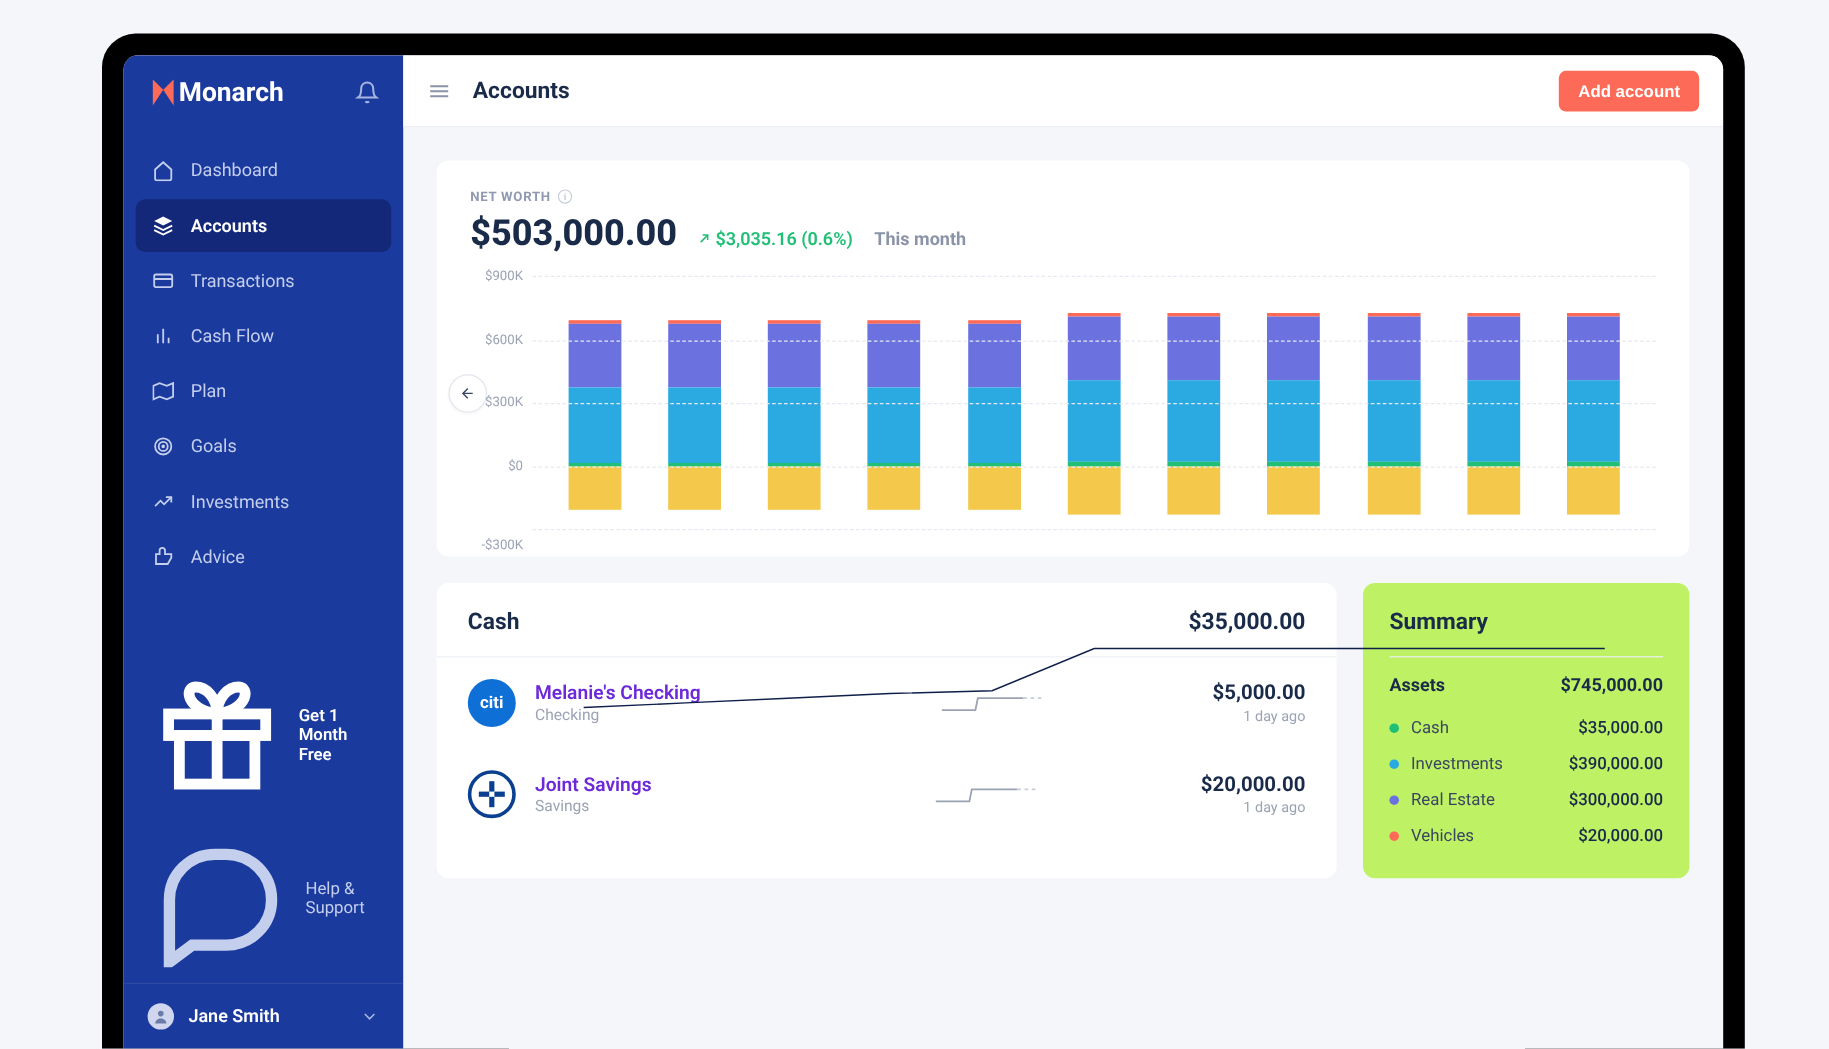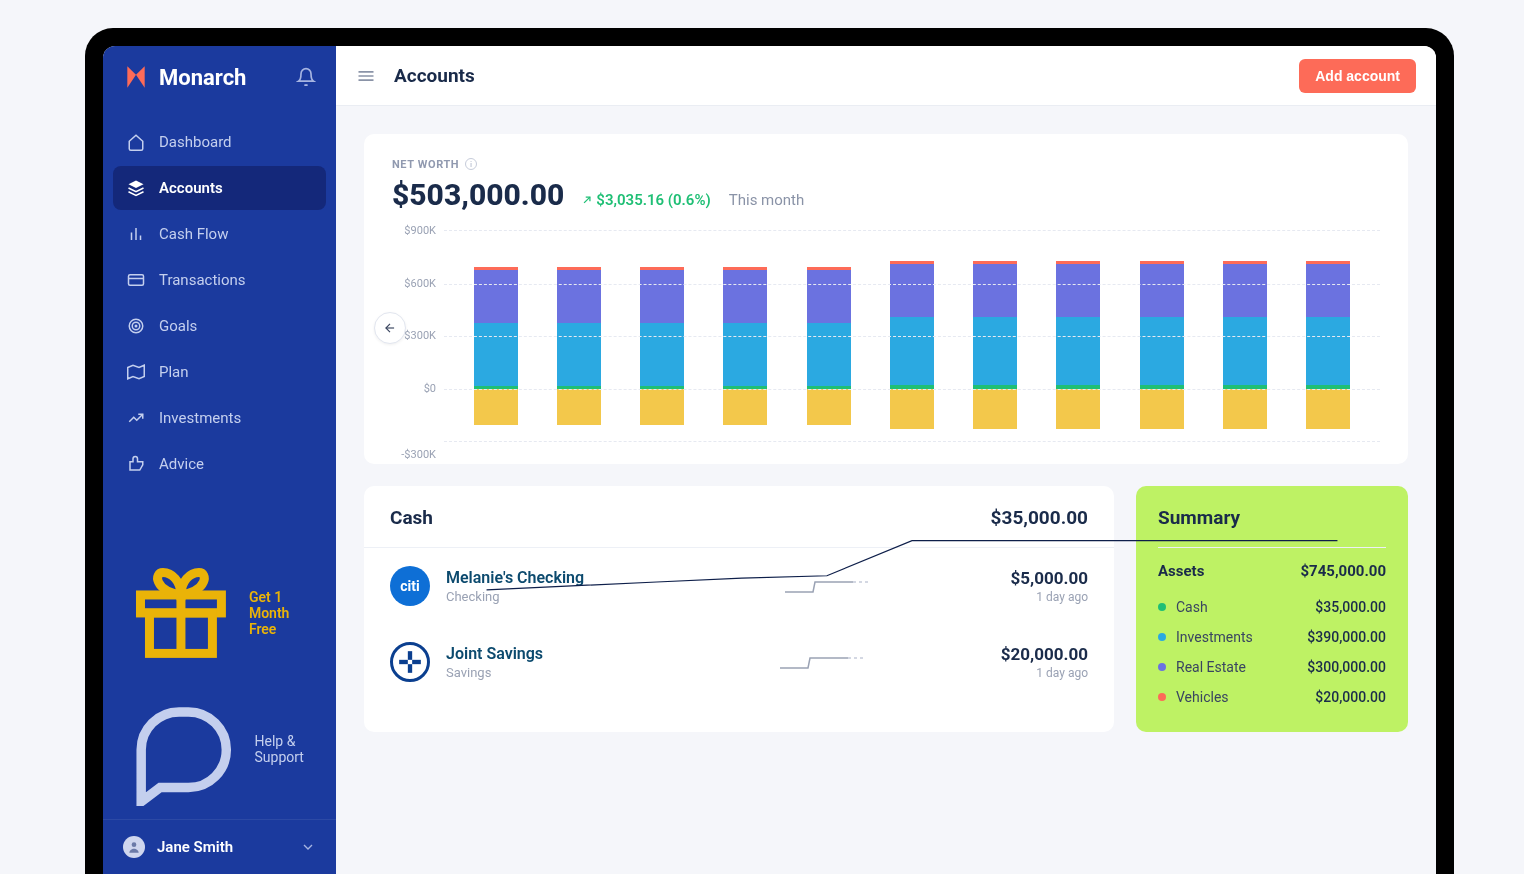--- a/index.html
+++ b/index.html
@@ -41,21 +41,21 @@
     }
     .sidebar-header {
       display: flex;
       align-items: center;
       justify-content: space-between;
       padding: 18px 20px 20px 20px;
     }
     .brand {
       display: flex;
       align-items: flex-end;
-      gap: 10px;
+      gap: 0;
       color: #fff;
       font-weight: 700;
       font-size: 22px;
     }
     .brand-logo {
       width: 26px;
       height: 26px;
     }
     .bell-icon {
       width: 20px;
@@ -90,21 +90,21 @@
     }
     .sidebar-bottom {
       margin-top: auto;
       padding: 10px 10px 0 10px;
     }
     .promo-item {
       display: flex;
       align-items: center;
       gap: 14px;
       padding: 13px 14px;
-      color: #eab308;
+      color: #ffffff;
       font-weight: 600;
       font-size: 14px;
       cursor: pointer;
     }
     .help-item {
       display: flex;
       align-items: center;
       gap: 14px;
       padding: 13px 14px;
       color: #c4cfee;
@@ -212,21 +212,21 @@
     }
     .nw-delta {
       color: #1fbf75;
       font-weight: 600;
       font-size: 15px;
       display:flex;align-items:center;gap:4px;
     }
     .nw-period {
       color: #8a93a7;
       font-size: 15px;
-      font-weight: 400;
+      font-weight: 700;
     }
     
     .chart-wrap {
       position: relative;
       margin-top: 18px;
     }
     .scroll-left-btn {
       position: absolute;
       left: -18px;
       top: 82px;
@@ -338,21 +338,21 @@
     .acct-logo {
       width: 40px; height: 40px;
       border-radius: 50%;
       display:flex;align-items:center;justify-content:center;
       flex-shrink:0;
     }
     .citi-logo { background: #0e6fd6; color:#fff; font-weight:700; font-size:14px;}
     .chase-logo { background: #fff; border:3px solid #0b3f8f;}
     .chase-logo svg { width:26px;height:26px; }
     .acct-info { flex: 0 0 200px; }
-    .acct-name { font-size: 16px; font-weight: 600; color:#0c4a6e; }
+    .acct-name { font-size: 16px; font-weight: 600; color:#6d28d9; }
     .acct-sub { font-size: 13px; color:#9aa2b4; margin-top:2px;}
     .spark {
       flex: 1;
       height: 30px;
       display:flex;align-items:center;justify-content:center;
     }
     .acct-right { text-align: right; }
     .acct-bal { font-size: 17px; font-weight: 700; color:#1a2b4a;}
     .acct-age { font-size: 12px; color:#9aa2b4; margin-top:2px;}
     
@@ -418,46 +418,46 @@
         <li class="nav-item active">
           <svg class="nav-icon" viewBox="0 0 24 24" fill="currentColor">
               <path d="M12 2l10 5-10 5L2 7z"></path>
               <path d="M2 12l10 5 10-5" fill="none" stroke="currentColor" stroke-width="2"></path>
               <path d="M2 17l10 5 10-5" fill="none" stroke="currentColor" stroke-width="2"></path>
             </svg>
           <span>Accounts</span>
         </li>
         <li class="nav-item">
           <svg class="nav-icon" viewBox="0 0 24 24" fill="none" stroke="currentColor" stroke-width="2">
+              <rect x="2" y="5" width="20" height="14" rx="2"></rect>
+              <line x1="2" y1="10" x2="22" y2="10"></line>
+            </svg>
+          <span>Transactions</span>
+        </li>
+        <li class="nav-item">
+          <svg class="nav-icon" viewBox="0 0 24 24" fill="none" stroke="currentColor" stroke-width="2">
               <line x1="6" y1="20" x2="6" y2="10"></line>
               <line x1="12" y1="20" x2="12" y2="4"></line>
               <line x1="18" y1="20" x2="18" y2="14"></line>
             </svg>
           <span>Cash Flow</span>
         </li>
         <li class="nav-item">
           <svg class="nav-icon" viewBox="0 0 24 24" fill="none" stroke="currentColor" stroke-width="2">
-              <rect x="2" y="5" width="20" height="14" rx="2"></rect>
-              <line x1="2" y1="10" x2="22" y2="10"></line>
-            </svg>
-          <span>Transactions</span>
+              <polygon points="1 6 8 3 16 6 23 3 23 18 16 21 8 18 1 21"></polygon>
+            </svg>
+          <span>Plan</span>
         </li>
         <li class="nav-item">
           <svg class="nav-icon" viewBox="0 0 24 24" fill="none" stroke="currentColor" stroke-width="2">
               <circle cx="12" cy="12" r="9"></circle>
               <circle cx="12" cy="12" r="5"></circle>
               <circle cx="12" cy="12" r="1"></circle>
             </svg>
           <span>Goals</span>
-        </li>
-        <li class="nav-item">
-          <svg class="nav-icon" viewBox="0 0 24 24" fill="none" stroke="currentColor" stroke-width="2">
-              <polygon points="1 6 8 3 16 6 23 3 23 18 16 21 8 18 1 21"></polygon>
-            </svg>
-          <span>Plan</span>
         </li>
         <li class="nav-item">
           <svg class="nav-icon" viewBox="0 0 24 24" fill="none" stroke="currentColor" stroke-width="2">
               <polyline points="3 17 9 11 13 15 21 7"></polyline>
               <polyline points="15 7 21 7 21 13"></polyline>
             </svg>
           <span>Investments</span>
         </li>
         <li class="nav-item">
           <svg class="nav-icon" viewBox="0 0 24 24" fill="none" stroke="currentColor" stroke-width="2">

